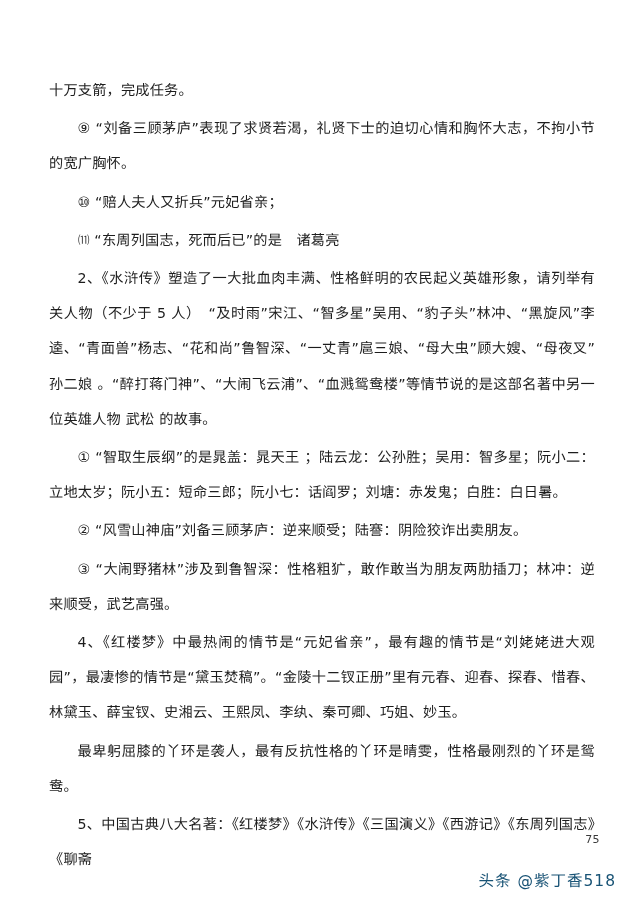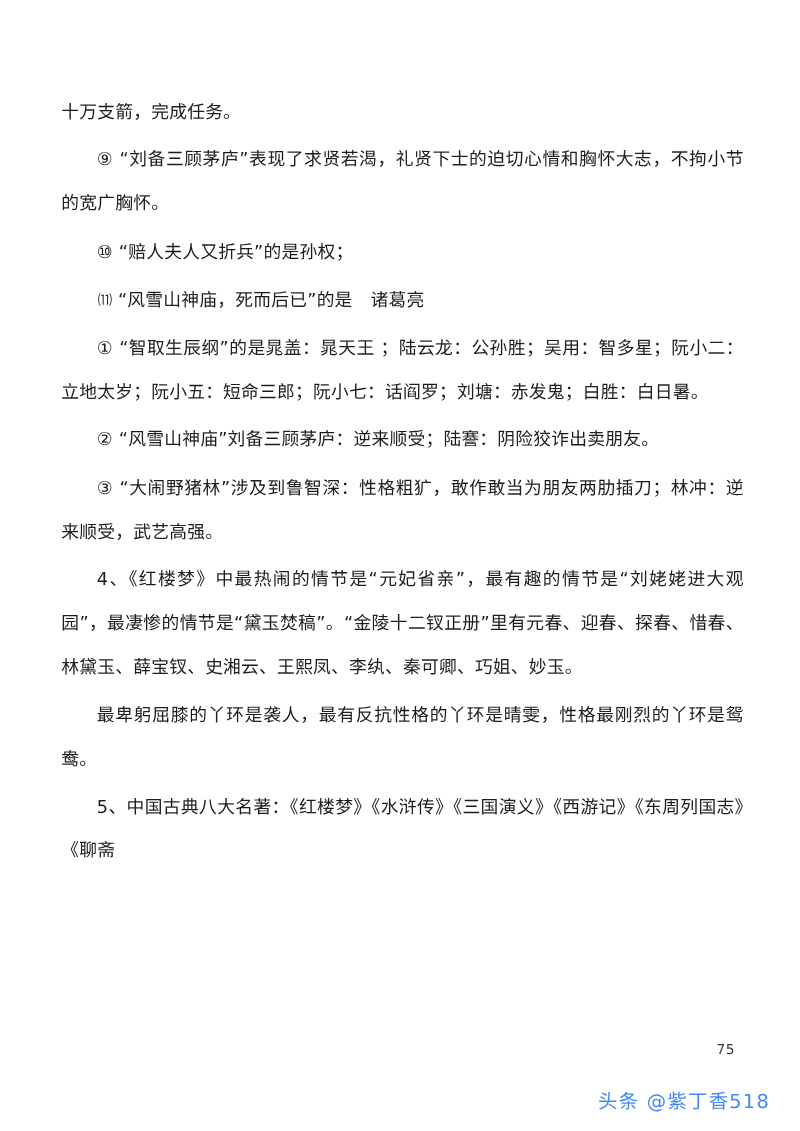--- a/index.html
+++ b/index.html
@@ -59,55 +59,56 @@
   }
   .marker-small {
     font-size: 11.5px;
     vertical-align: 1px;
     letter-spacing: 0;
   }
 
   
   #page-number {
     position: absolute;
-    right: 52px;
+    right: 40px;
     top: 833px;
     font-size: 11px;
     color: #3a3a3a;
     letter-spacing: 0.4px;
   }
 
   #watermark {
     position: absolute;
     right: 24px;
     top: 868px;
     font-size: 15.5px;
-    color: #3b82f6;
+    color: #0c4a6e;
     letter-spacing: 1px;
     white-space: nowrap;
     font-family: "DejaVu Sans", "Liberation Sans", sans-serif;
     opacity: 0.95;
   }
 </style>
 </head>
 <body>
 
 <div id="page">
 
   <div id="doc-body">
 
     <p class="para noindent">十万支箭，完成任务。</p>
 
     <p class="para indent"><span class="marker">⑨</span>&nbsp;<span>“刘备三顾茅庐”表现了求贤若渴，礼贤下士的迫切心情和胸怀大志，不拘小节的宽广胸怀。</span></p>
 
-    <p class="para indent"><span class="marker">⑩</span>&nbsp;<span>“赔人夫人又折兵”的是孙权；</span></p>
+    <p class="para indent"><span class="marker">⑩</span>&nbsp;<span>“赔人夫人又折兵”元妃省亲；</span></p>
 
-    <p class="para indent-num"><span class="marker marker-small">⑾</span>&nbsp;<span>“风雪山神庙，死而后已”的是　诸葛亮</span></p>
+    <p class="para indent-num"><span class="marker marker-small">⑾</span>&nbsp;<span>“东周列国志，死而后已”的是　诸葛亮</span></p>
 
 
+    <p class="para indent"><span>2、</span><span>《水浒传》塑造了一大批血肉丰满、性格鲜明的农民起义英雄形象，请列举有关人物（不少于 5 人）　“及时雨”宋江、“智多星”吴用、“豹子头”林冲、“黑旋风”李逵、“青面兽”杨志、“花和尚”鲁智深、“一丈青”扈三娘、“母大虫”顾大嫂、“母夜叉”孙二娘 。“醉打蒋门神”、“大闹飞云浦”、“血溅鸳鸯楼”等情节说的是这部名著中另一位英雄人物 武松 的故事。</span></p>
 
     <p class="para indent"><span class="marker">①</span>&nbsp;<span>“智取生辰纲”的是晁盖：晁天王 ；陆云龙：公孙胜；吴用：智多星；阮小二：立地太岁；阮小五：短命三郎；阮小七：话阎罗；刘塘：赤发鬼；白胜：白日暑。</span></p>
 
     <p class="para indent"><span class="marker">②</span>&nbsp;<span>“风雪山神庙”刘备三顾茅庐：逆来顺受；陆謇：阴险狡诈出卖朋友。</span></p>
 
     <p class="para indent"><span class="marker">③</span>&nbsp;<span>“大闹野猪林”涉及到鲁智深：性格粗犷，敢作敢当为朋友两肋插刀；林冲：逆来顺受，武艺高强。</span></p>
 
 
     <p class="para indent"><span>4、</span><span>《红楼梦》中最热闹的情节是“元妃省亲”，最有趣的情节是“刘姥姥进大观园”，最凄惨的情节是“黛玉焚稿”。“金陵十二钗正册”里有元春、迎春、探春、惜春、林黛玉、薛宝钗、史湘云、王熙凤、李纨、秦可卿、巧姐、妙玉。</span></p>
 

